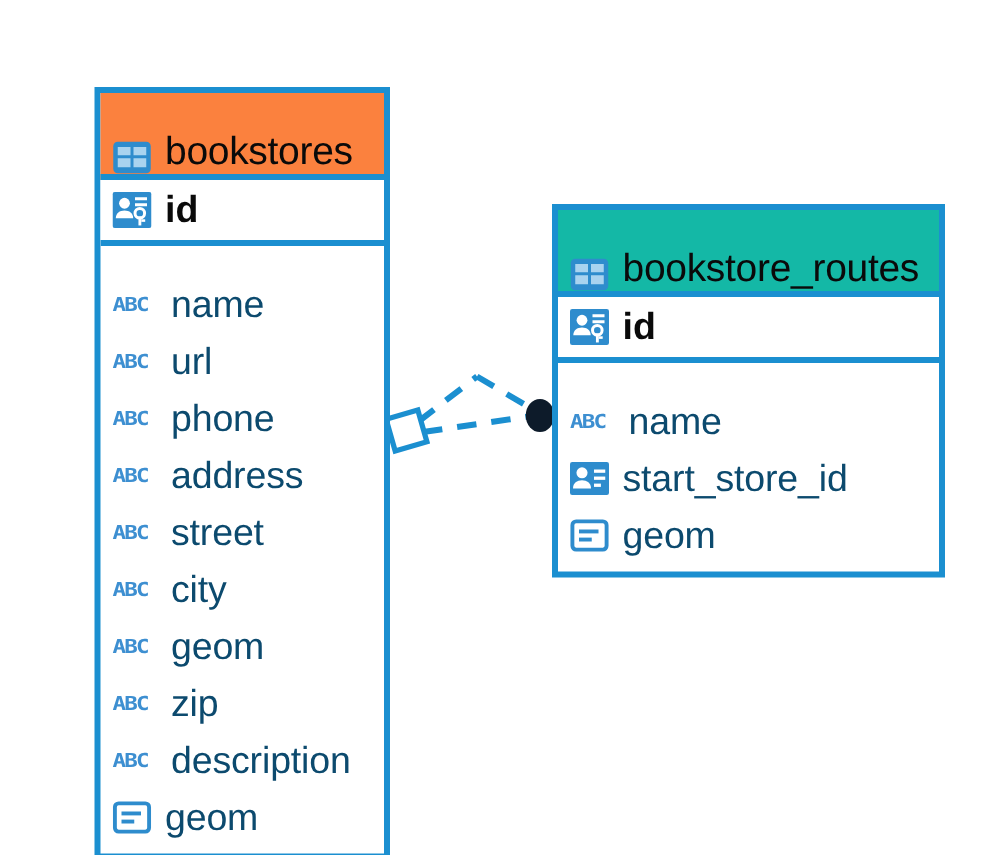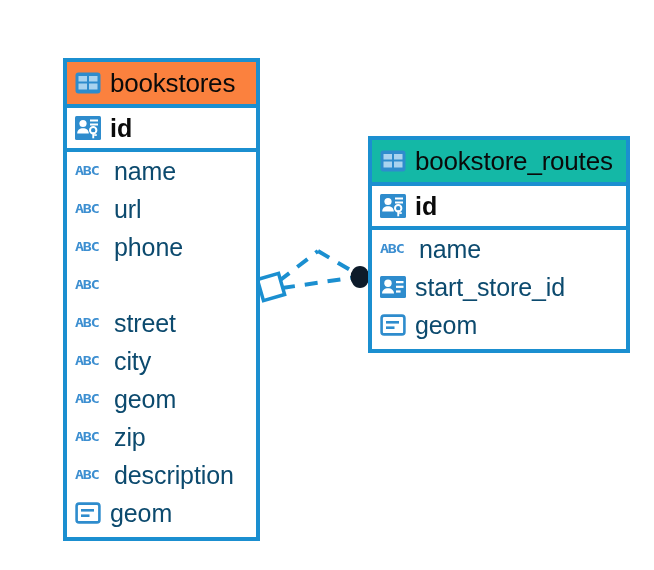--- a/index.html
+++ b/index.html
@@ -23,24 +23,24 @@
   }
   .er-table {
     position: absolute;
     box-sizing: border-box;
     border: 4px solid #1b8fd0;
     background: #ffffff;
   }
   .tbl-header {
     box-sizing: border-box;
     display: flex;
-    align-items: center;
+    align-items: flex-end;
     border-bottom: 4px solid #1b8fd0;
     padding: 0 8px;
-    height: 46px;
+    height: 58px;
   }
   .tbl-header.accent-orange {
     background: #fb813e;
   }
   .tbl-header.accent-gray {
     background: #14b8a6;
   }
   .tbl-title {
     font-size: 26px;
     color: #0a0a0a;
@@ -58,21 +58,21 @@
     background: #ffffff;
   }
   .pk-label {
     font-size: 25px;
     font-weight: bold;
     color: #0a0a0a;
     margin-left: 9px;
     white-space: nowrap;
   }
   .fields {
-    padding: 0 0 5px 0;
+    padding: 20px 0 5px 0;
   }
   .field-row {
     box-sizing: border-box;
     display: flex;
     align-items: center;
     padding: 0 8px;
     height: 38px;
   }
   .field-label {
     font-size: 25px;
@@ -160,20 +160,21 @@
         <div class="field-row">
           <span class="icon"><span class="abc-icon">ABC</span></span>
           <span class="field-label">url</span>
         </div>
         <div class="field-row">
           <span class="icon"><span class="abc-icon">ABC</span></span>
           <span class="field-label">phone</span>
         </div>
         <div class="field-row">
           <span class="icon"><span class="abc-icon">ABC</span></span>
+          <span class="field-label">address</span>
         </div>
         <div class="field-row">
           <span class="icon"><span class="abc-icon">ABC</span></span>
           <span class="field-label">street</span>
         </div>
         <div class="field-row">
           <span class="icon"><span class="abc-icon">ABC</span></span>
           <span class="field-label">city</span>
         </div>
         <div class="field-row">

